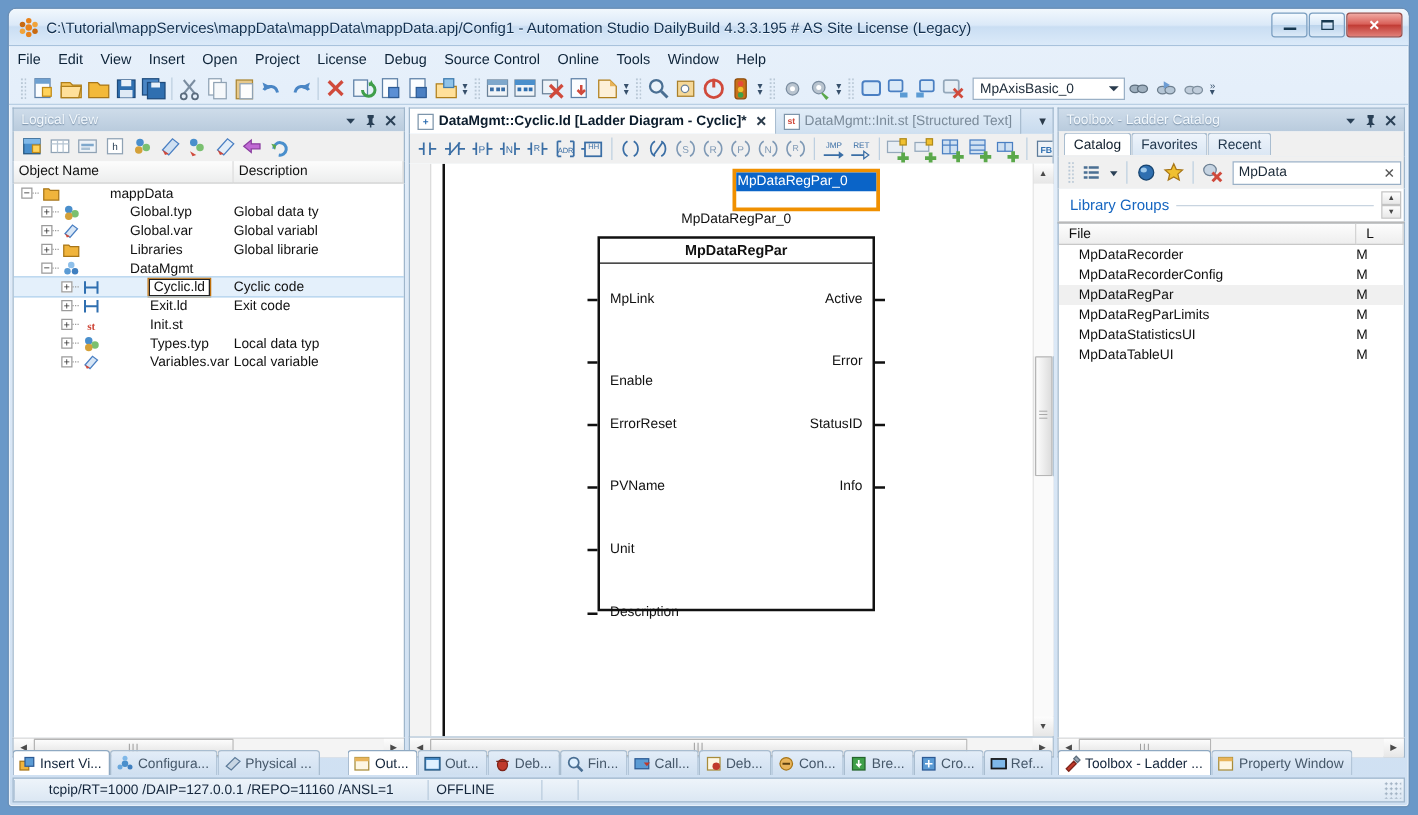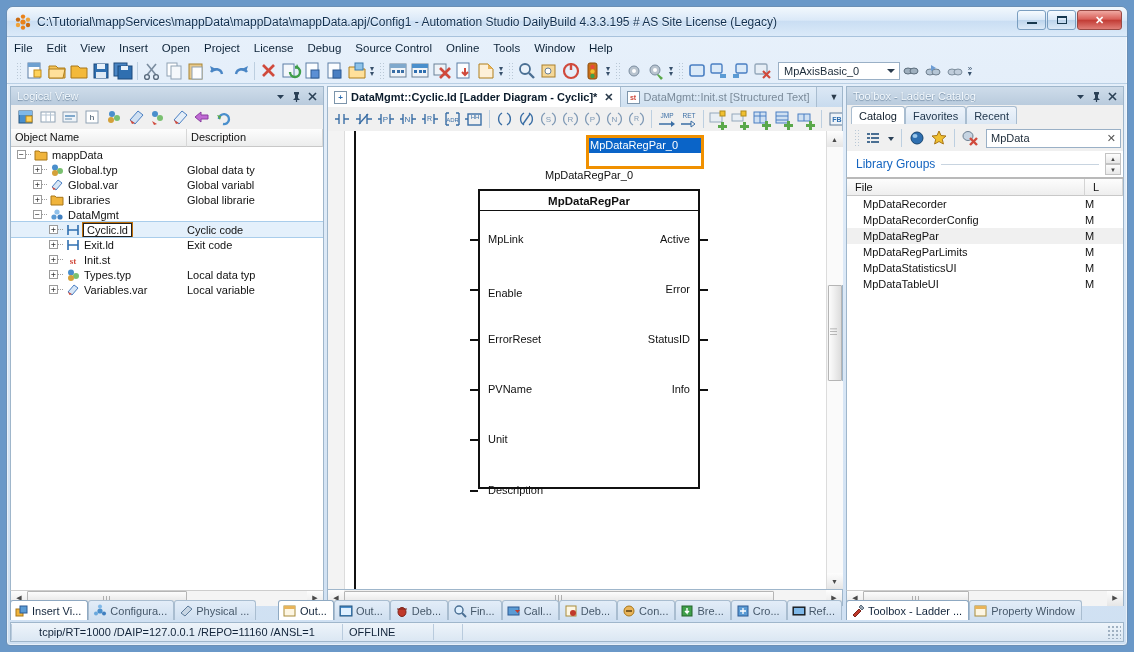--- a/index.html
+++ b/index.html
@@ -141,21 +141,21 @@
   }
   .tree-row { height: 15px; display: flex; align-items: center; position: relative; white-space: nowrap;}
   .tree-row.selected { background: #e4f0fb; outline: 1px solid #a9cdeb; }
   .tree-row .expander {
     width: 9px; height: 9px; border: 1px solid #9b9b9b; background:#fff;
     font-size: 8px; line-height: 7px; text-align: center; color: #333; flex:none;
     font-family: "DejaVu Sans Mono", monospace;
   }
   .tree-row .dotted { width: 5px; border-top: 1px dotted #9b9b9b; flex:none;}
   .tree-icon { width: 14px; height: 14px; margin: 0 3px; flex: none; position: relative; }
-  .tree-label { padding-left: 1px; }
+  .tree-label { padding-left: 1px; margin-left: 36px; }
   .tree-label.boxed { border: 1px solid #222; padding: 0 3px; background:#fff; outline:1px solid #c0700a;}
   .tree-desc { position: absolute; left: 176px; color: #111; }
   .hscroll {
     height: 16px; display: flex; align-items: center;
     background: #f0f0f0; border: 1px solid #9fb6cb; border-top: 1px solid #cdcdcd;
   }
   .hscroll .arrow-l, .hscroll .arrow-r {
     width: 16px; height: 15px; flex: none;
     background: linear-gradient(to bottom,#fdfdfd,#e6e6e6);
     display:flex; align-items:center; justify-content:center;
@@ -1002,21 +1002,21 @@
 
             <div id="fb">
               <div id="fb-title">MpDataRegPar</div>
 
               <div class="pin-stub" style="left:-10px; top:48px;"></div>
               <span class="fb-pin in" style="top:42px;">MpLink</span>
               <div class="pin-stub" style="right:-10px; top:48px;"></div>
               <span class="fb-pin out" style="top:42px;">Active</span>
 
               <div class="pin-stub" style="left:-10px; top:98px;"></div>
-              <span class="fb-pin in" style="top:96px;">Enable</span>
+              <span class="fb-pin in" style="top:108px;">Enable</span>
               <div class="pin-stub" style="right:-10px; top:98px;"></div>
               <span class="fb-pin out" style="top:92px;">Error</span>
 
               <div class="pin-stub" style="left:-10px; top:148px;"></div>
               <span class="fb-pin in" style="top:142px;">ErrorReset</span>
               <div class="pin-stub" style="right:-10px; top:148px;"></div>
               <span class="fb-pin out" style="top:142px;">StatusID</span>
 
               <div class="pin-stub" style="left:-10px; top:198px;"></div>
               <span class="fb-pin in" style="top:192px;">PVName</span>

